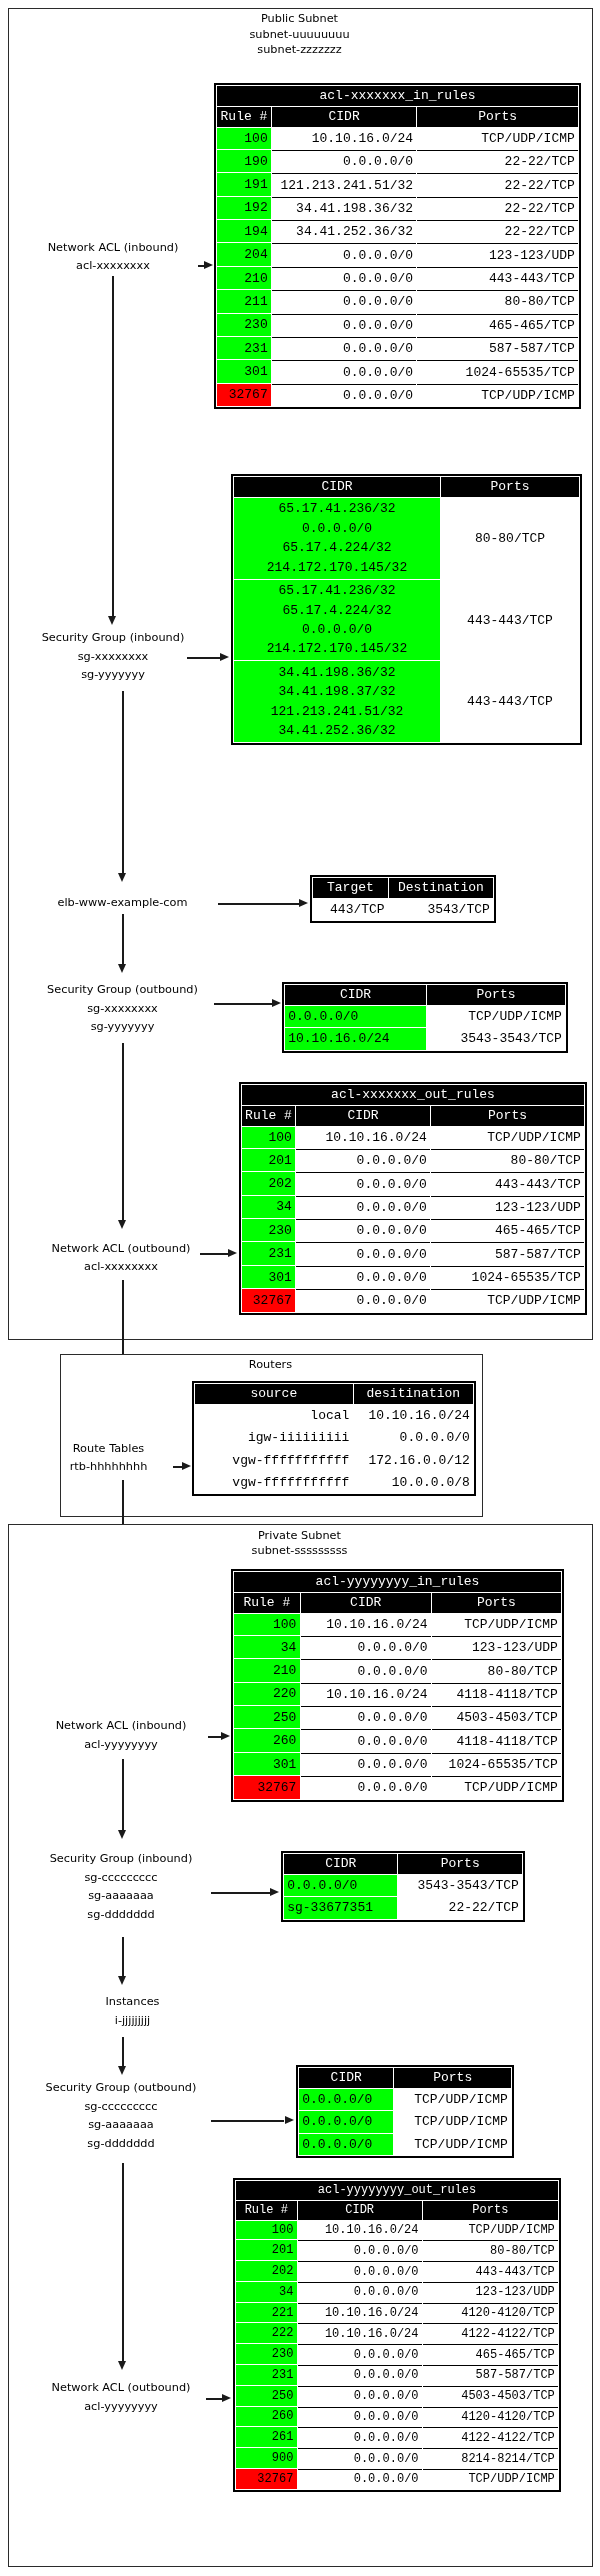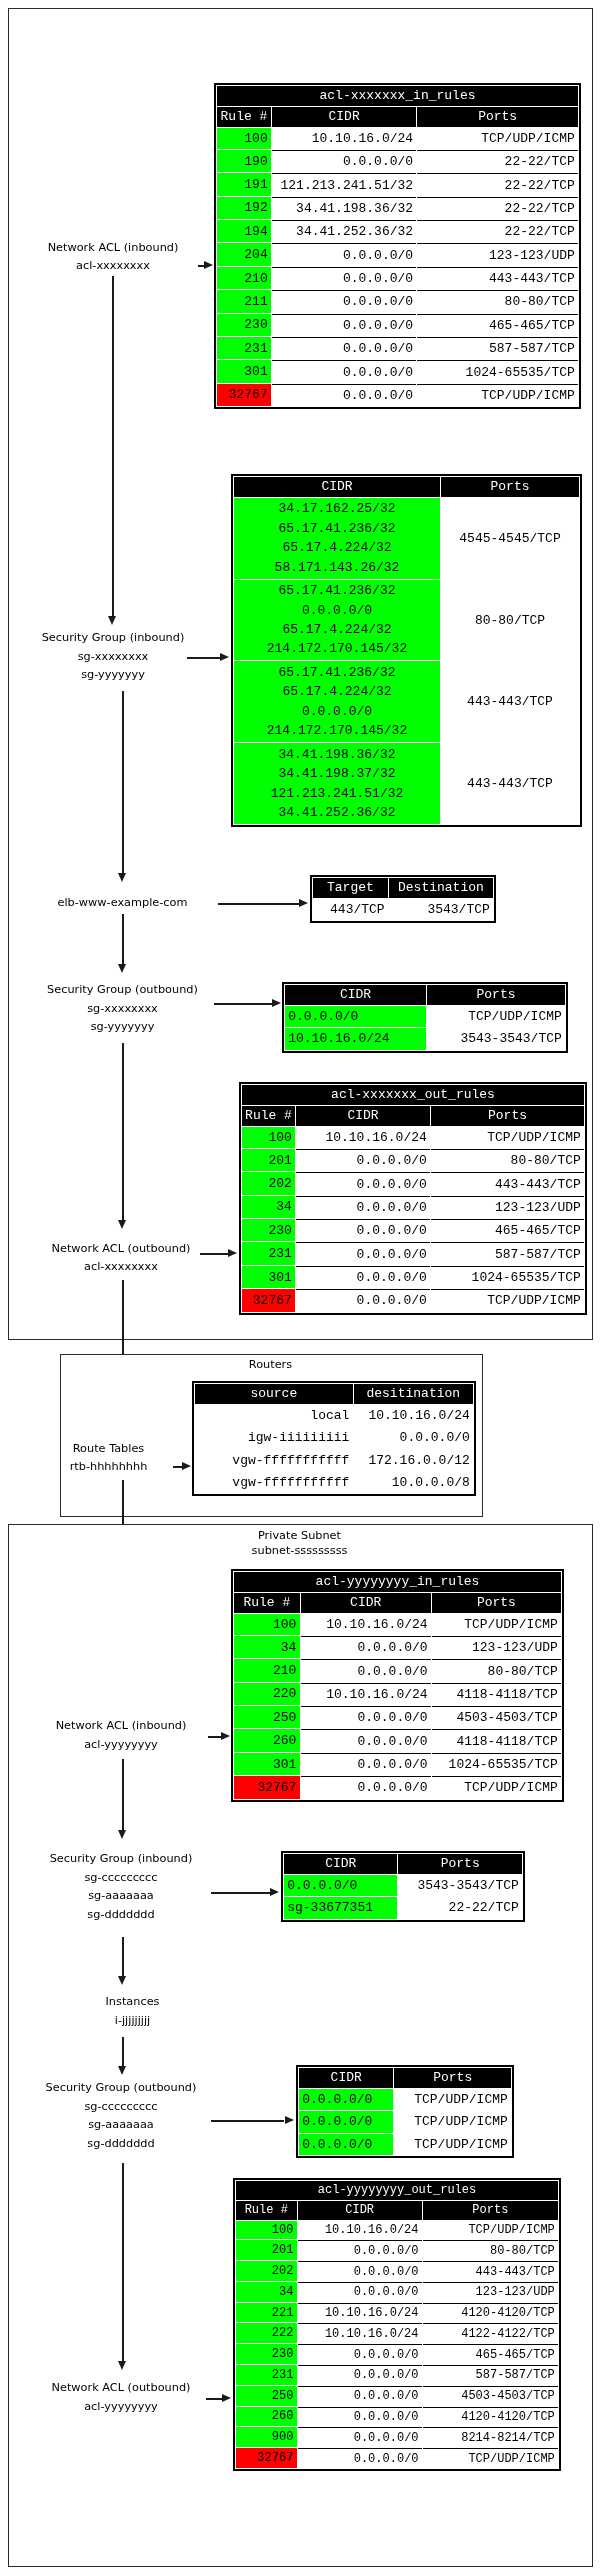--- a/index.html
+++ b/index.html
@@ -37,20 +37,25 @@
   #route td, #elb td{}
   #acl-out-priv{font-size:12px;}
   #acl-out-priv td{padding:2.4px 3.2px;}
 </style>
 </head>
 <body>
 
 <div id="canvas">
 
   <div class="gbox" style="left:8px;top:8px;width:583px;height:1330px;"></div>
+  <div class="boxtitle" style="left:8px;top:11.3px;width:583px;">
+    <div>Public Subnet</div>
+    <div>subnet-uuuuuuuu</div>
+    <div>subnet-zzzzzzz</div>
+  </div>
 
   <table class="dtable acl" id="acl-in" style="left:215px;top:84px;width:365px;">
     <colgroup>
         <col style="width:53px">
         <col style="width:142px">
         <col style="width:158px">
       </colgroup>
     <thead>
       <tr>
           <th colspan="3">acl-xxxxxxx_in_rules</th>
@@ -148,24 +153,20 @@
         <col style="width:203px">
         <col style="width:136px">
       </colgroup>
     <thead>
       <tr>
         <th>CIDR</th>
         <th>Ports</th>
       </tr>
     </thead>
     <tbody>
-        <tr>
-          <td class="col-cidr st-allow">34.17.162.25/32<br>65.17.41.236/32<br>65.17.4.224/32<br>58.171.143.26/32</td>
-          <td class="col-ports st-allow">4545-4545/TCP</td>
-        </tr>
         <tr>
           <td class="col-cidr st-allow">65.17.41.236/32<br>0.0.0.0/0<br>65.17.4.224/32<br>214.172.170.145/32</td>
           <td class="col-ports st-allow">80-80/TCP</td>
         </tr>
         <tr>
           <td class="col-cidr st-allow">65.17.41.236/32<br>65.17.4.224/32<br>0.0.0.0/0<br>214.172.170.145/32</td>
           <td class="col-ports st-allow">443-443/TCP</td>
         </tr>
         <tr>
           <td class="col-cidr st-allow">34.41.198.36/32<br>34.41.198.37/32<br>121.213.241.51/32<br>34.41.252.36/32</td>
@@ -577,20 +578,25 @@
           <td class="col-rule st-allow">250</td>
           <td class="col-cidr st-allow">0.0.0.0/0</td>
           <td class="col-ports st-allow">4503-4503/TCP</td>
         </tr>
         <tr>
           <td class="col-rule st-allow">260</td>
           <td class="col-cidr st-allow">0.0.0.0/0</td>
           <td class="col-ports st-allow">4120-4120/TCP</td>
         </tr>
         <tr>
+          <td class="col-rule st-allow">261</td>
+          <td class="col-cidr st-allow">0.0.0.0/0</td>
+          <td class="col-ports st-allow">4122-4122/TCP</td>
+        </tr>
+        <tr>
           <td class="col-rule st-allow">900</td>
           <td class="col-cidr st-allow">0.0.0.0/0</td>
           <td class="col-ports st-allow">8214-8214/TCP</td>
         </tr>
         <tr>
           <td class="col-rule st-deny">32767</td>
           <td class="col-cidr st-deny">0.0.0.0/0</td>
           <td class="col-ports st-deny">TCP/UDP/ICMP</td>
         </tr>
       </tbody>

